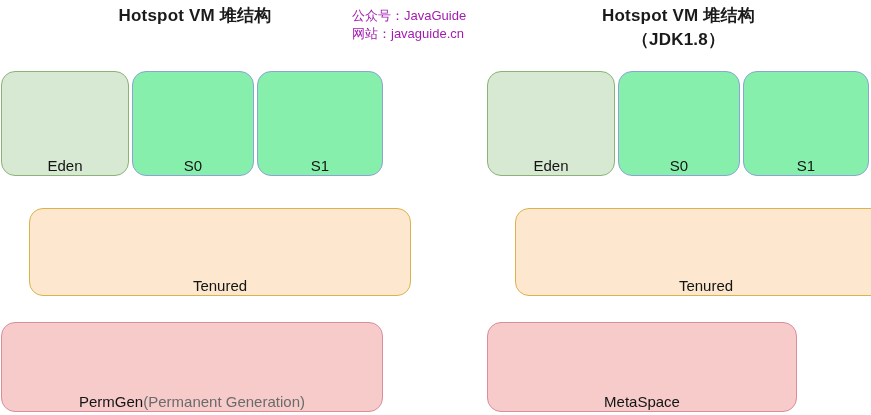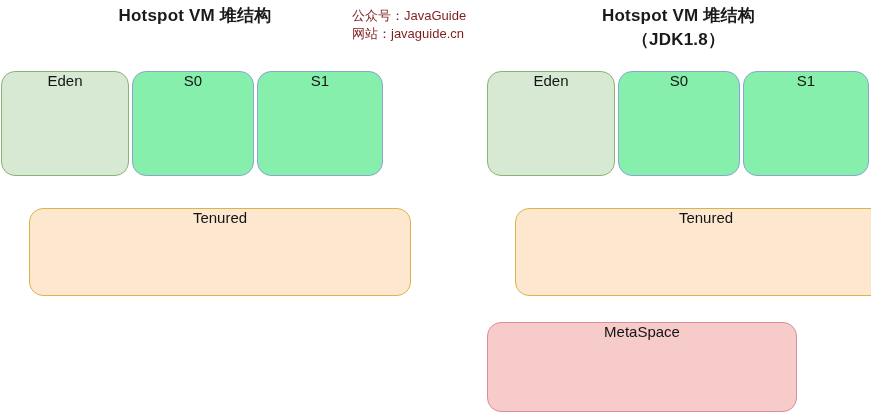--- a/index.html
+++ b/index.html
@@ -37,35 +37,35 @@
   #title-right { left: 486px; top: 4px;  width: 385px; }
 
   
   .watermark {
     position: absolute;
     left: 352px;
     top: 7px;
     width: 160px;
     font-size: 13px;
     line-height: 18px;
-    color: #7f1d1d;
+    color: #a21caf;
     white-space: nowrap;
     user-select: none;
   }
   .watermark .wm-line { display: block; }
 
   
   .box {
     position: absolute;
     box-sizing: border-box;
     border-radius: 14px;
     border-width: 1.4px;
     border-style: solid;
     display: flex;
-    align-items: flex-start;
+    align-items: flex-end;
     justify-content: center;
     font-size: 15px;
     line-height: 1.2;
     text-align: center;
   }
   .box-green {
     background: #d7e8d3;
     border-color: #8cb377;
   }
   .box-blue {
@@ -117,20 +117,23 @@
   </div>
 
   <div class="box box-blue" id="box-s1-left">
     <span class="box-label">S1</span>
   </div>
 
   <div class="box box-orange" id="box-tenured-left">
     <span class="box-label">Tenured</span>
   </div>
 
+  <div class="box box-pink" id="box-permgen">
+    <span class="box-label"><span>PermGen</span><span class="muted">(Permanent Generation)</span></span>
+  </div>
 
   <div class="watermark">
     <span class="wm-line">公众号：JavaGuide</span>
     <span class="wm-line">网站：javaguide.cn</span>
   </div>
 
   <div class="title" id="title-right">
     <span>Hotspot VM  堆结构</span>
     <span class="line2">（JDK1.8）</span>
   </div>

